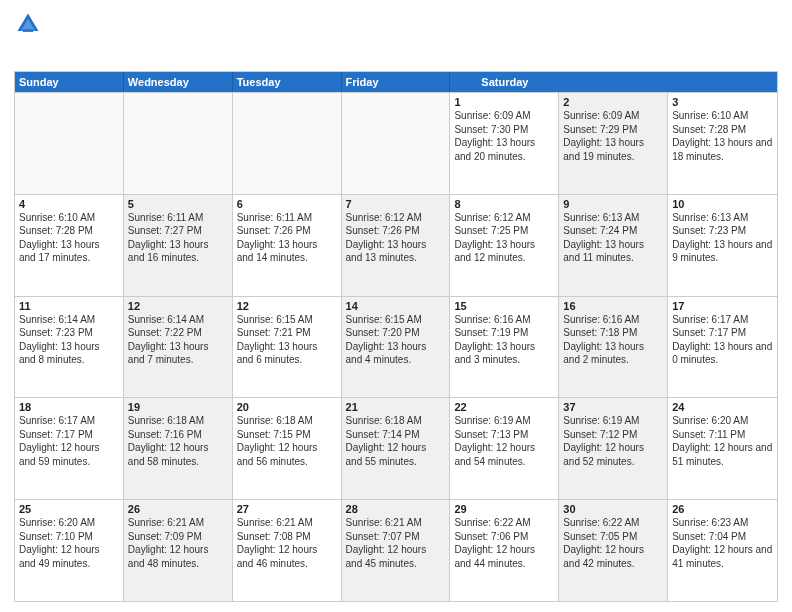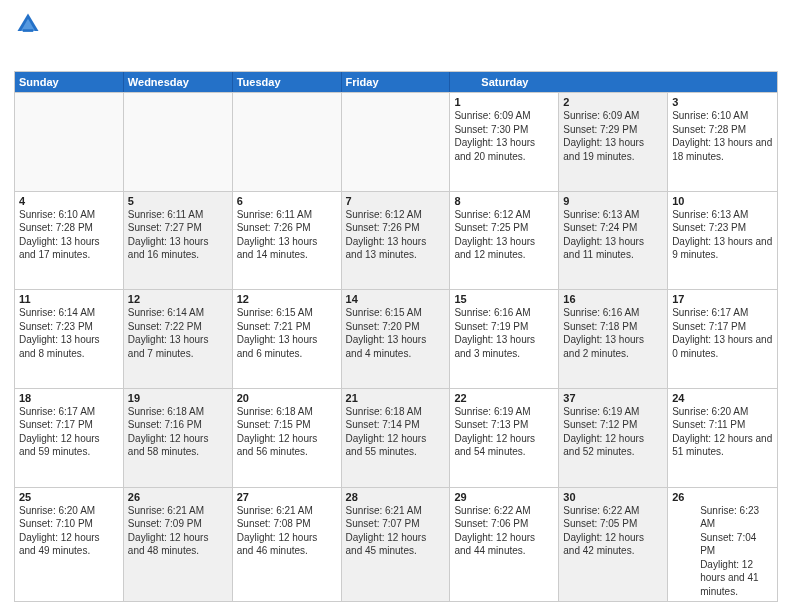--- a/index.html
+++ b/index.html
@@ -336,20 +336,20 @@
 Daylight: 12 hours and 44 minutes.</div>
           </div>
           <div class="cal-cell shaded">
             <span class="day-number">30</span>
             <div class="cell-text" style="white-space: pre-line;">Sunrise: 6:22 AM
 Sunset: 7:05 PM
 Daylight: 12 hours and 42 minutes.</div>
           </div>
           <div class="cal-cell">
             <span class="day-number">26</span>
-            <div class="cell-text" style="white-space: pre-line; margin-left: 28px;">Sunrise: 6:23 AM
+            <div class="cell-text" style="white-space: pre-line;">Sunrise: 6:23 AM
 Sunset: 7:04 PM
 Daylight: 12 hours and 41 minutes.</div>
           </div>
         </div>
       </div>
   </div>
 </div>
 
 </body></html>

